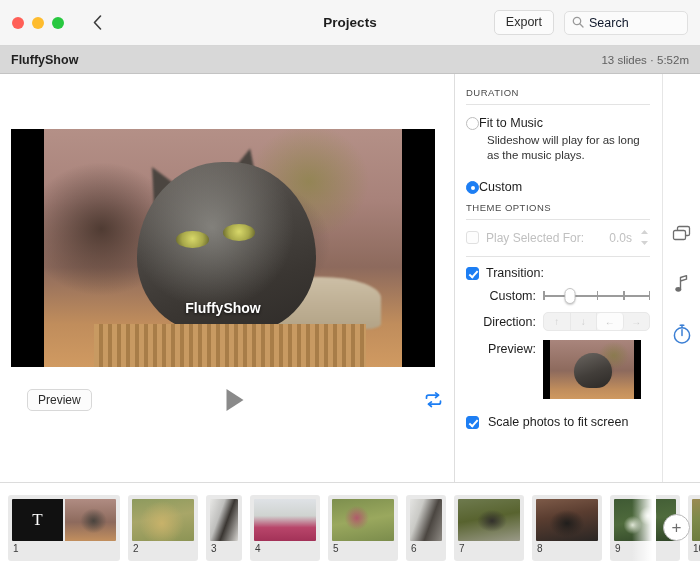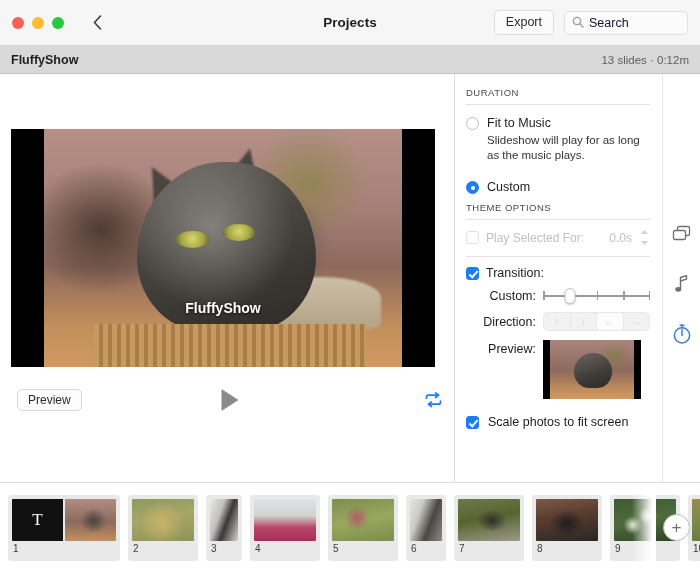--- a/index.html
+++ b/index.html
@@ -160,21 +160,21 @@
     top: 72%;
     text-align: center;
     color: #fff;
     font-size: 14px;
     font-weight: bold;
     text-shadow: 0 1px 3px rgba(0,0,0,0.75);
   }
 
   .stage-controls {
     position: absolute;
-    left: 6px; right: 0;
+    left: 16px; right: 0;
     top: 312px;
     height: 28px;
     display: flex;
     align-items: center;
     padding: 0 11px;
   }
   .preview-btn {
     font-size: 12px;
     color: #2b2b2b;
     background: #fcfcfc;
@@ -201,21 +201,21 @@
   }
   .inspector-main { flex: 1; padding: 13px 12px 0 11px; min-width: 0; }
   .sec-label {
     font-size: 9.5px;
     letter-spacing: 0.5px;
     color: #4a4a4a;
     padding-bottom: 6px;
   }
   .hr { height: 1px; background: #e3e3e3; margin-bottom: 11px; }
 
-  .radio-row { display: flex; align-items: flex-start; gap: 8px; }
+  .radio-row { display: flex; align-items: flex-start; }
   .radio {
     width: 13px; height: 13px;
     border-radius: 50%;
     border: 1px solid #bdbdbd;
     background: #fff;
     flex: 0 0 auto;
     margin-top: 1px;
   }
   .radio.on {
     background: #1d7ef3;
@@ -536,21 +536,21 @@
             <path d="M7.8 7.8L11 11" stroke="#9a9a9a" stroke-width="1.3" stroke-linecap="round"></path>
           </svg>
       </span>
       <span class="ph">Search</span>
     </div>
   </div>
 </div>
 
 <div class="subheader">
   <span class="proj-name">FluffyShow</span>
-  <span class="meta">13 slides · 0:12m</span>
+  <span class="meta">13 slides · 5:52m</span>
 </div>
 
 <div class="body-wrap">
 
   <div class="stage">
     <div class="canvas">
       <div class="photo">
         <div class="ear l"></div>
         <div class="ear r"></div>
         <div class="cushion"></div>

